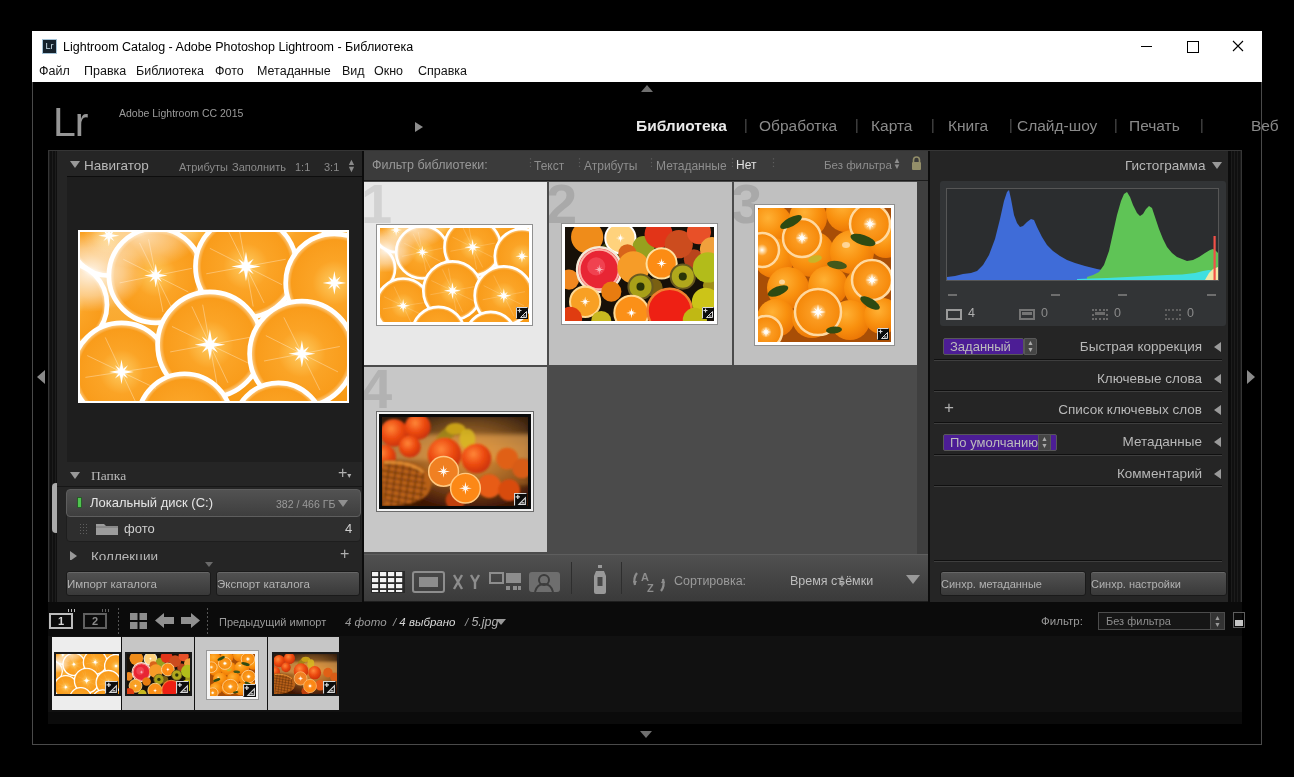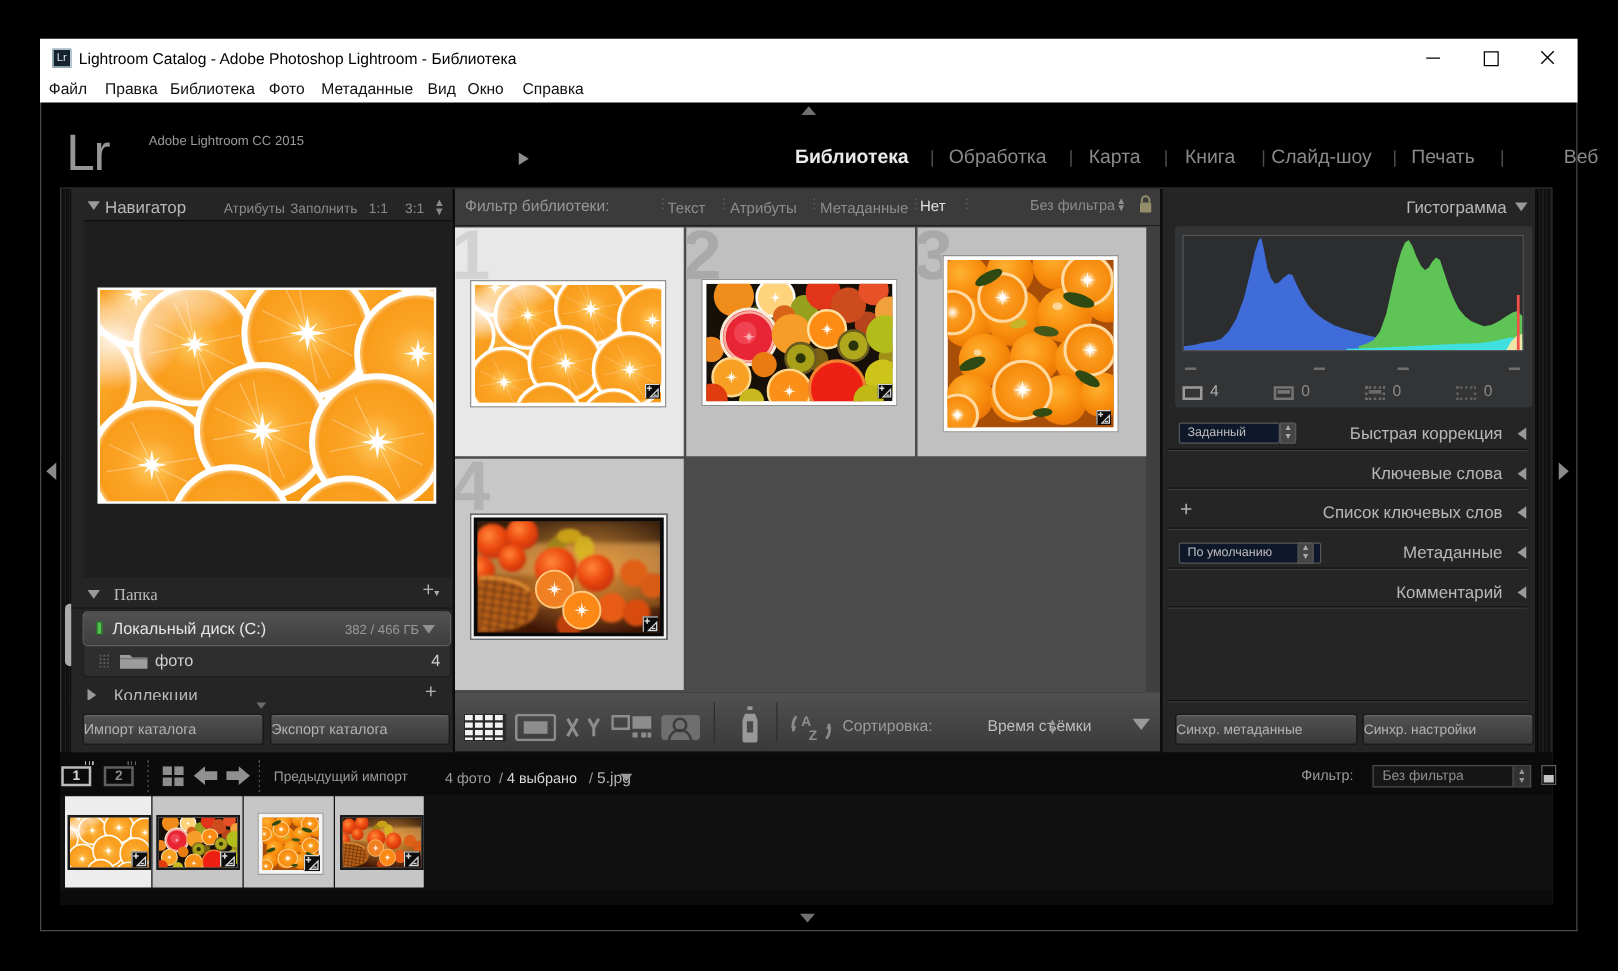--- a/index.html
+++ b/index.html
@@ -8,21 +8,21 @@
 .tri-up{width:0;height:0;border-left:6px solid transparent;border-right:6px solid transparent;border-bottom:7px solid #6f6f6f;}
 .tri-down{width:0;height:0;border-left:6px solid transparent;border-right:6px solid transparent;border-top:7px solid #6f6f6f;}
 .tri-l{width:0;height:0;border-top:7px solid transparent;border-bottom:7px solid transparent;border-right:8px solid #8a8a8a;}
 .tri-r{width:0;height:0;border-top:7px solid transparent;border-bottom:7px solid transparent;border-left:8px solid #8a8a8a;}
 .hdr-tri{width:0;height:0;border-left:5px solid transparent;border-right:5px solid transparent;border-top:7px solid #999;}
 .hdr-tri-r{width:0;height:0;border-top:5px solid transparent;border-bottom:5px solid transparent;border-left:7px solid #999;}
 .sec-tri{width:0;height:0;border-top:5px solid transparent;border-bottom:5px solid transparent;border-right:7px solid #9a9a9a;}
 .sep2{height:1px;background:#101010;border-bottom:1px solid #3e3e3e;}
 .btn{background:linear-gradient(#525252,#393939);border:1px solid #1a1a1a;border-radius:3px;
  color:#b2b2b2;font-size:11.5px;text-align:left;box-shadow:inset 0 1px 0 rgba(255,255,255,.12);}
-.dd{background:#0f172a;border:1px solid #585858;border-radius:2px;color:#bcbcbc;font-size:10px;}
+.dd{background:#4c1d95;border:1px solid #585858;border-radius:2px;color:#bcbcbc;font-size:13px;}
 .spin{background:#454545;border-left:1px solid #585858;color:#aaa;}
 .gridnum{font-weight:bold;line-height:1;}
 </style></head>
 <body>
 <div id="root">
 
 <svg width="0" height="0" style="position:absolute">
 <defs>
 <radialGradient id="rgSlice" cx="50%" cy="50%" r="50%">
  <stop offset="0%" stop-color="#ffedc4"></stop>
@@ -555,21 +555,21 @@
       </g>
     </svg>
 <svg class="abs" style="left:155px;top:613px;" width="19" height="15" viewBox="0 0 19 15">
  <path d="M0,7.5 L9,0 L9,4 L19,4 L19,11 L9,11 L9,15 Z" fill="#909090"></path>
     </svg>
 <svg class="abs" style="left:181px;top:613px;" width="19" height="15" viewBox="0 0 19 15">
  <path d="M19,7.5 L10,0 L10,4 L0,4 L0,11 L10,11 L10,15 Z" fill="#909090"></path>
     </svg>
 <div class="abs" style="left:207px;top:608px;width:1px;height:26px;background:repeating-linear-gradient(#555 0,#555 2px,transparent 2px,transparent 4px);"></div>
 <div class="abs" style="left:219px;top:616px;font-size:11px;color:#9a9a9a;">Предыдущий импорт</div>
-<div class="abs" style="left:356px;top:615px;font-size:11.5px;color:#9a9a9a;">4 фото&nbsp;&nbsp;/ <span style="color:#d8d8d8;">4 выбрано</span>&nbsp;&nbsp;&nbsp;/ <span style="font-size:12.5px;color:#b2b2b2;">5.jpg</span></div>
+<div class="abs" style="left:345px;top:615px;font-size:11.5px;color:#9a9a9a;font-style:italic;">4 фото&nbsp;&nbsp;/ <span style="color:#d8d8d8;">4 выбрано</span>&nbsp;&nbsp;&nbsp;/ <span style="font-size:12.5px;color:#b2b2b2;">5.jpg</span></div>
 <div class="abs" style="left:496px;top:619px;width:0;height:0;border-left:5px solid transparent;border-right:5px solid transparent;border-top:6px solid #999;"></div>
 <div class="abs" style="left:1041px;top:615px;font-size:11.5px;color:#9a9a9a;">Фильтр:</div>
 <div class="abs" style="left:1098px;top:612px;width:127px;height:18px;background:#161616;border:1px solid #4c4c4c;box-sizing:border-box;"></div>
 <div class="abs" style="left:1106px;top:615px;font-size:11px;color:#8d8d8d;">Без фильтра</div>
 <div class="abs" style="left:1210px;top:613px;width:14px;height:16px;background:#333;border-left:1px solid #4c4c4c;font-size:7px;line-height:7px;text-align:center;color:#999;padding-top:1px;box-sizing:border-box;">▲<br>▼</div>
 <div class="abs" style="left:1233px;top:612px;width:12px;height:16px;border:1px solid #5e5e5e;box-sizing:border-box;">
       <div style="position:absolute;left:1px;right:1px;bottom:1px;height:6px;background:#c6c6c6;"></div>
     </div>
 
 <div class="abs" style="left:48px;top:636px;width:1194px;height:76px;background:#111;"></div>

